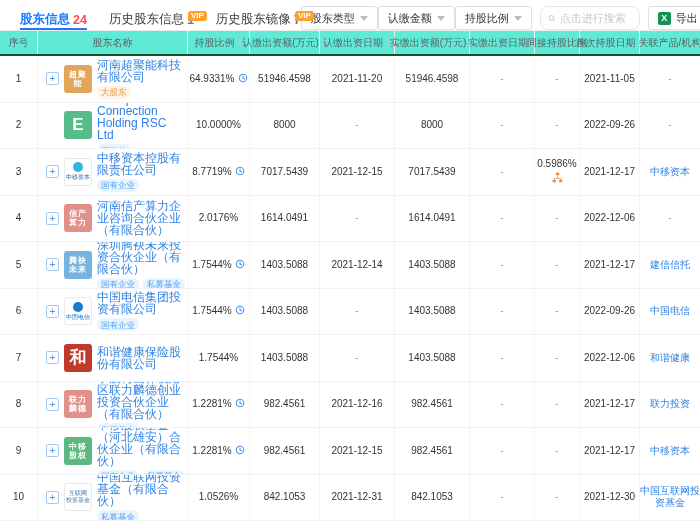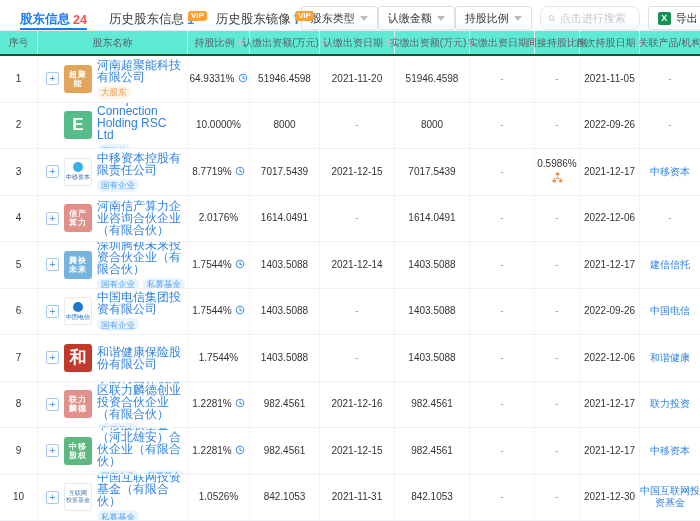--- a/index.html
+++ b/index.html
@@ -525,21 +525,21 @@
             </span>
       </span>
     </div>
     <div class="td">
       <span class="ratio-wrap">
         <span>1.0526%</span>
 
       </span>
     </div>
     <div class="td">842.1053</div>
-    <div class="td">2021-11-31</div>
+    <div class="td">2021-12-31</div>
     <div class="td">842.1053</div>
     <div class="td muted">-</div>
     <div class="td c-indirect">
       <span class="muted">-</span>
 
     </div>
     <div class="td">2021-12-30</div>
     <div class="td">
       <span class="related-link">中国互联网投资基金</span>
     </div>

